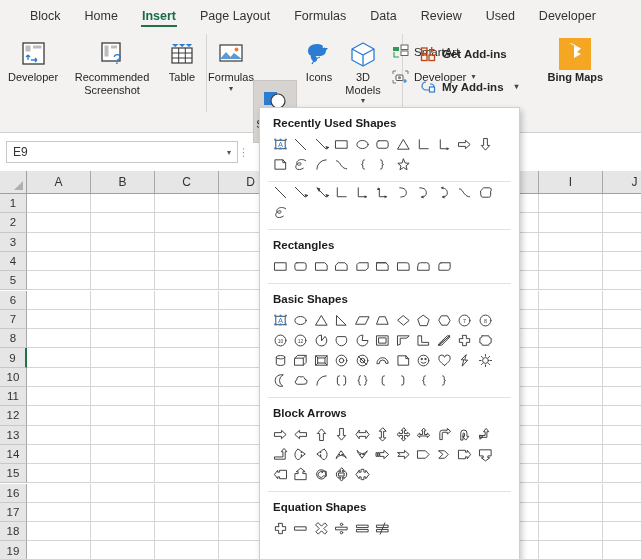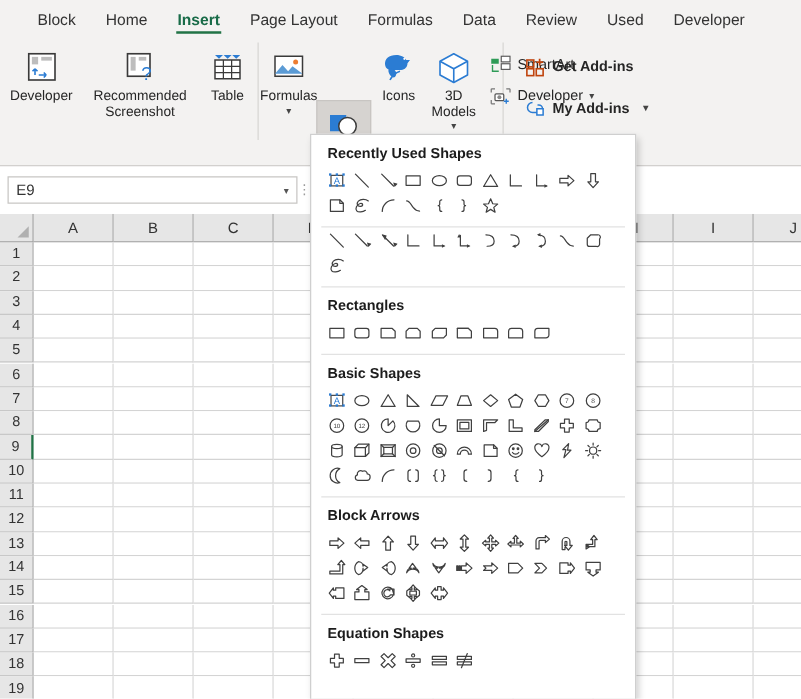--- a/index.html
+++ b/index.html
@@ -99,21 +99,21 @@
   }
   .rowhead.sel-row { border-right:2px solid #217346; }
   .cell {
     position:absolute; height:19.3px;
     border-right:1px solid #d4d4d4; border-bottom:1px solid #d4d4d4;
     background:#fff;
   }
 
   
   #shapes-gallery {
-    position:absolute; left:248px; top:107px; width:261px; bottom:-1px;
+    position:absolute; left:259px; top:107px; width:261px; bottom:-1px;
     background:#fff; border:1px solid #cfcfcf;
     box-shadow:2px 3px 6px rgba(0,0,0,0.22);
     z-index:20; overflow:hidden; padding:0;
   }
   .gal-sec { padding:0 6px; }
   .gal-title {
     font-size:11.5px; font-weight:bold; color:#1c1c1c;
     padding:9px 3px 5px 7px;
   }
   .gal-row { display:flex; flex-wrap:wrap; padding:0 4px 2px 4px; }
@@ -279,20 +279,29 @@
             <svg width="17" height="16" viewBox="0 0 17 16">
               <path d="M6 3 a4 4 0 1 0 0 8 h5 a3 3 0 0 0 0-6 h-1" fill="none" stroke="#2b7cd3" stroke-width="1.2"></path>
               <rect x="9.5" y="8" width="5" height="5" fill="#fff" stroke="#2b7cd3" stroke-width="1.2"></rect>
             </svg>
           </span>
           <span class="lbl">My Add-ins</span>
           <span class="caret" style="margin-left:6px;">▾</span>
         </div>
       </div>
 
+      <div class="rbtn" style="margin-left:16px;">
+        <span class="rbtn-ico">
+          <svg width="32" height="32" viewBox="0 0 32 32">
+            <rect x="0" y="0" width="32" height="32" fill="#f5a623"></rect>
+            <path d="M10 5 l5 2.5 V20 l7-4-4-2 4-3.5-9-5z" fill="#fff"></path>
+          </svg>
+        </span>
+        <span class="rbtn-lbl">Bing Maps</span>
+      </div>
     </div>
     <div class="rgroup-label" style="padding-right:80px;">Add-ins</div>
   </div>
 </div>
 
 <div id="formula-bar">
   <div id="name-box">
     <span class="nb-val">E9</span>
     <span class="nb-caret">▾</span>
   </div>

